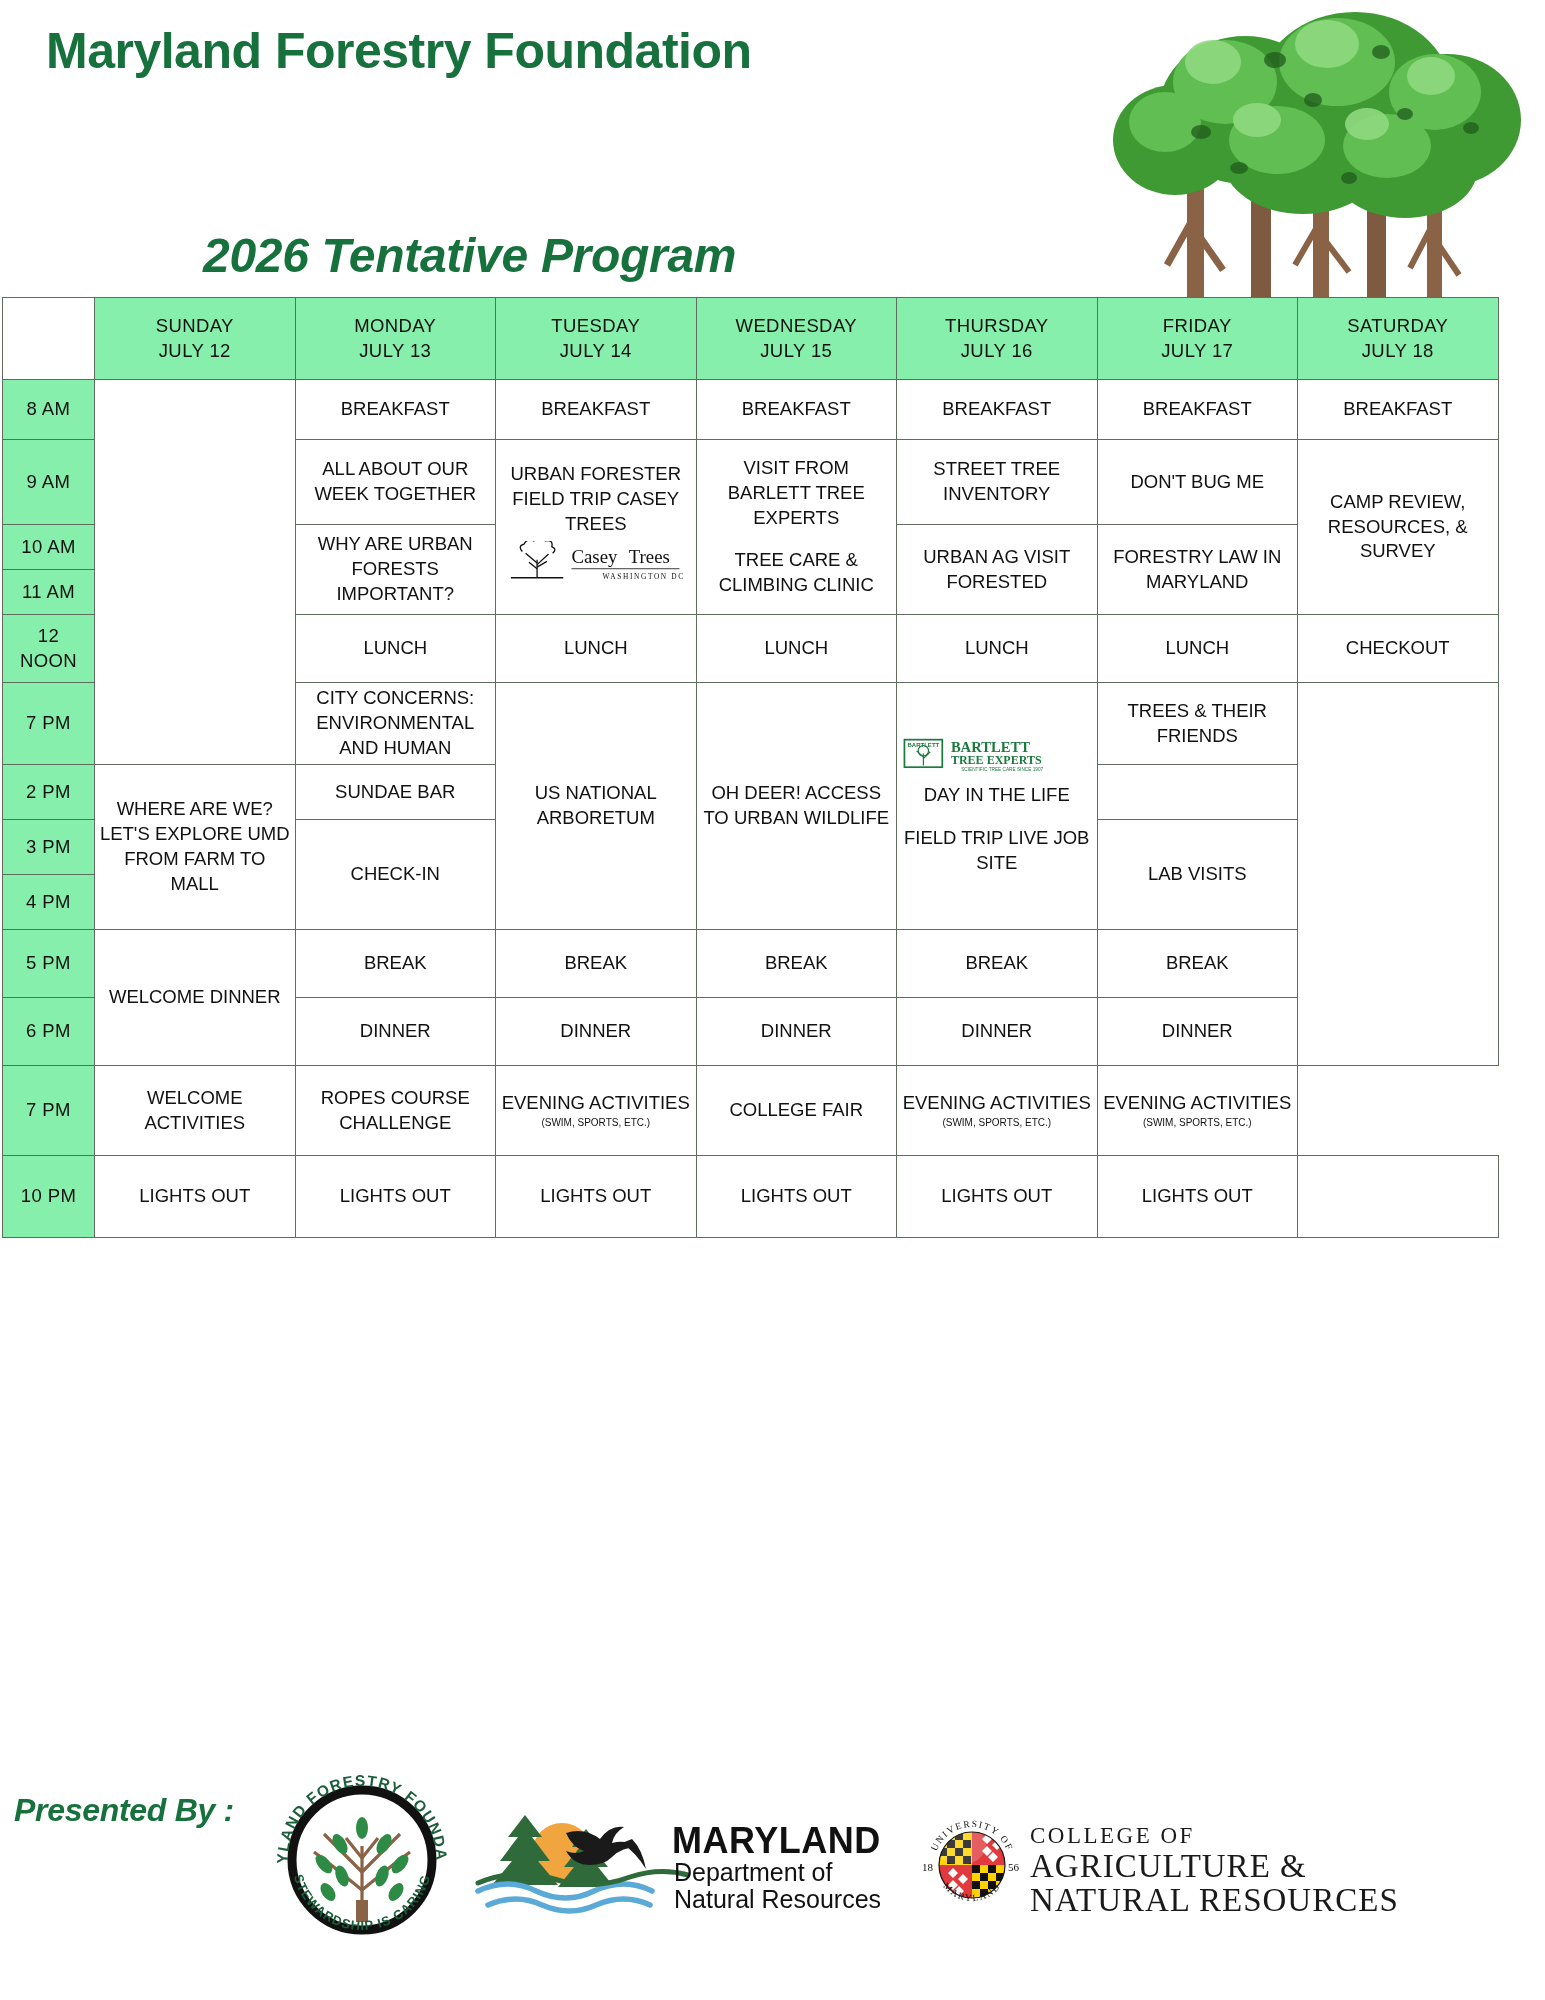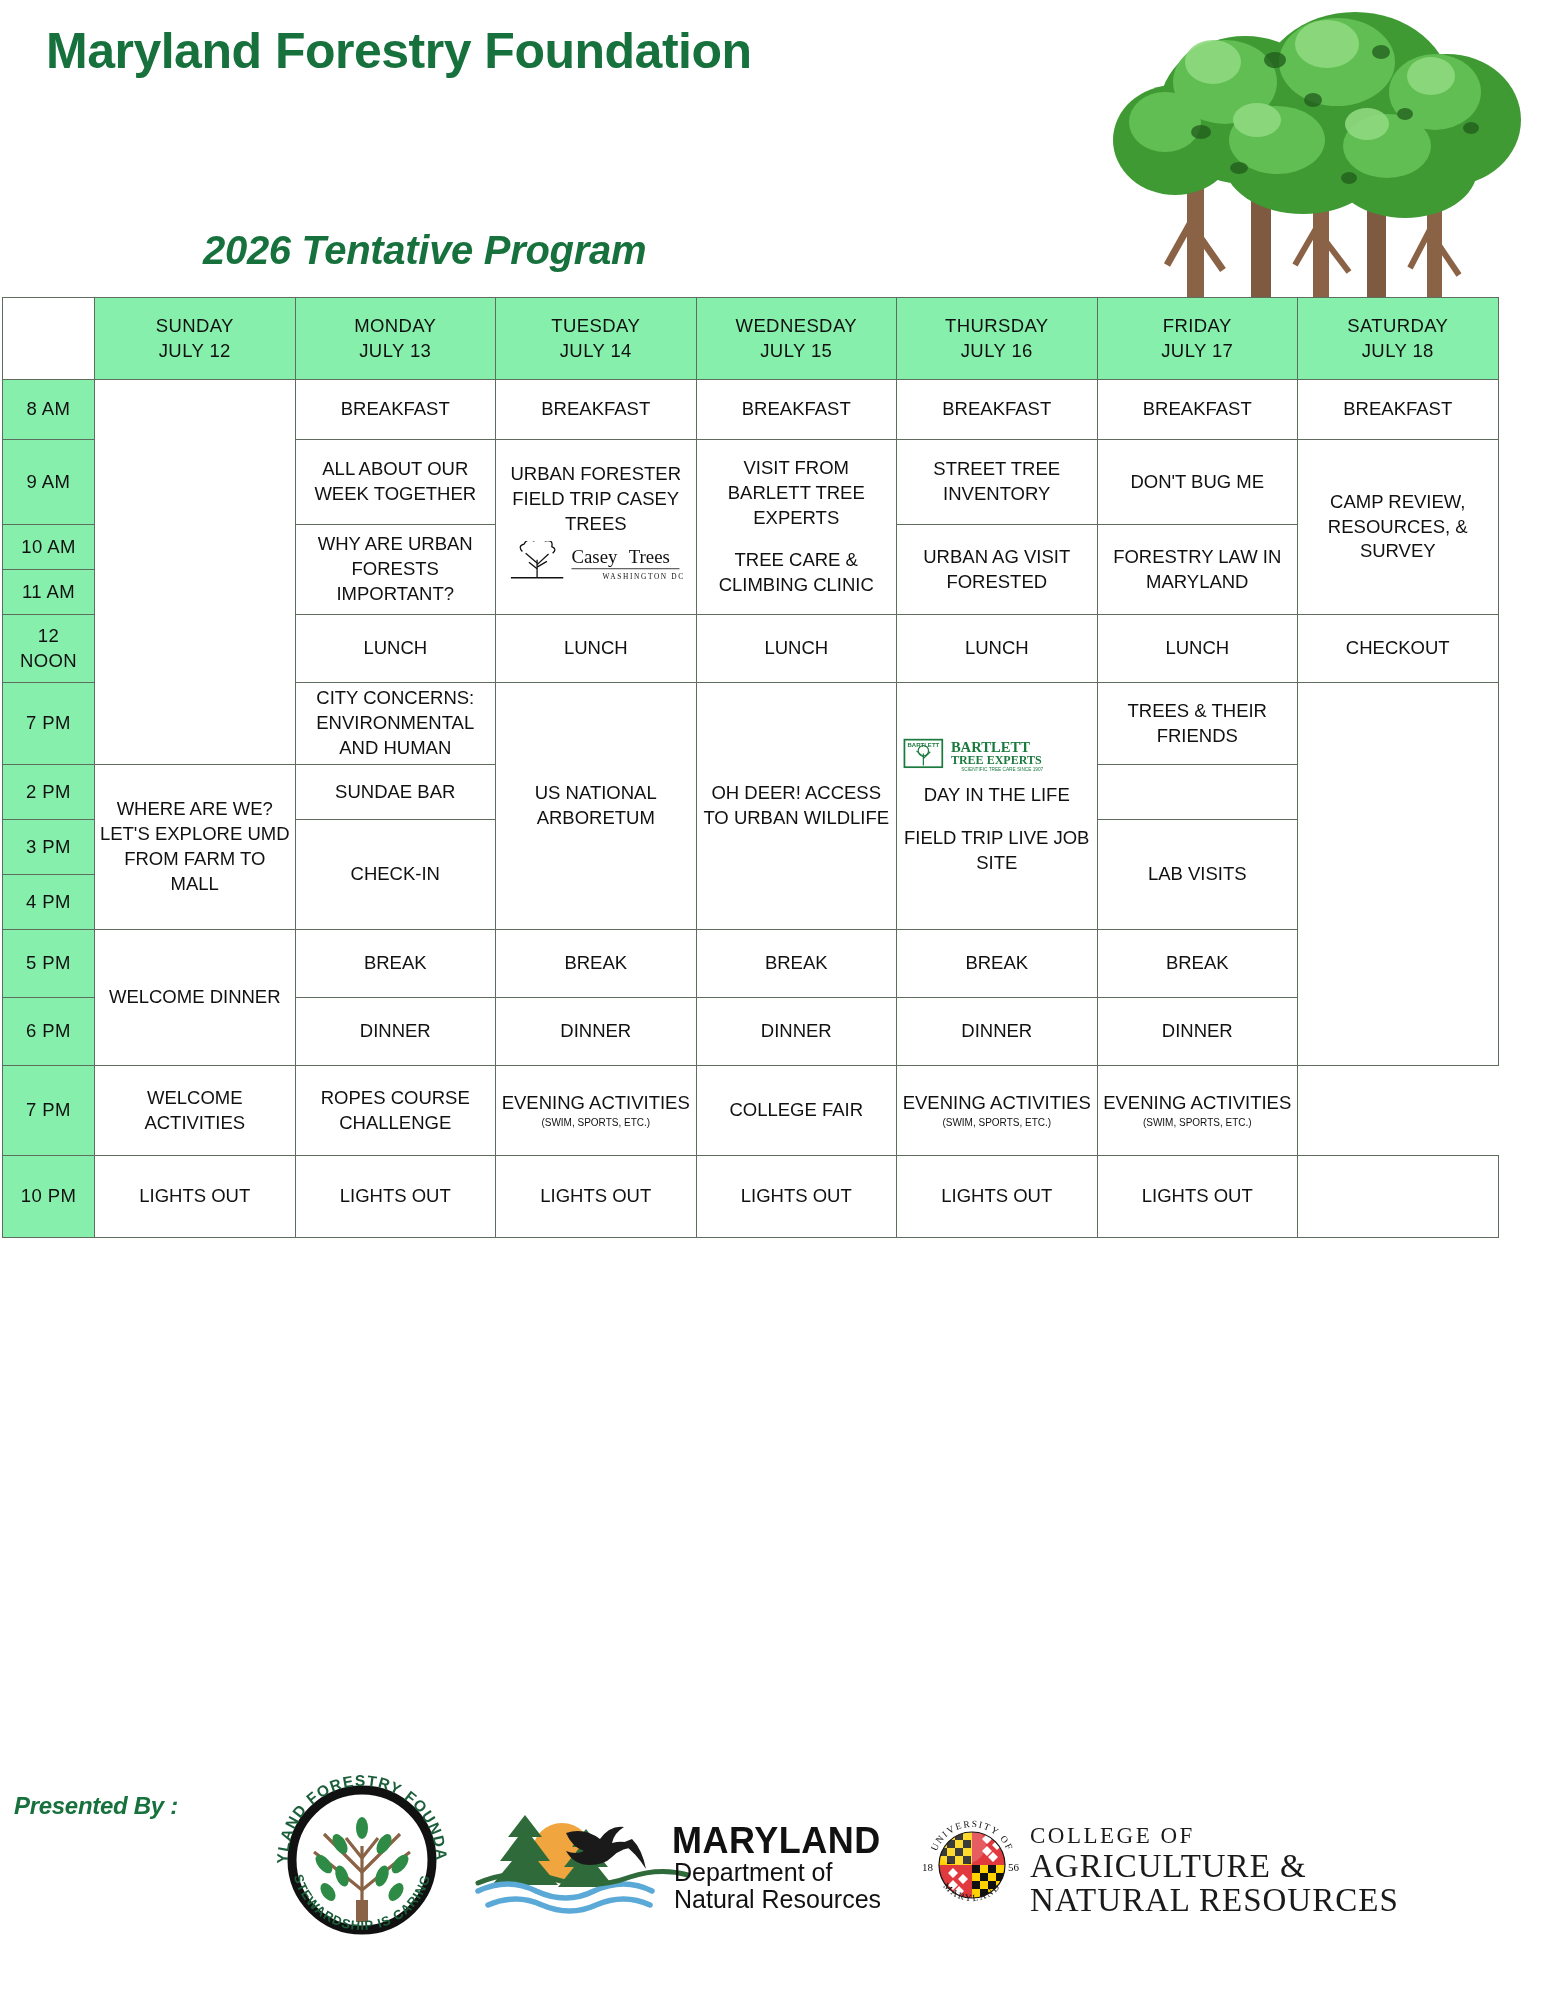--- a/index.html
+++ b/index.html
@@ -18,21 +18,21 @@
     font-size: 50px; font-weight: 700; color: #17713d;
     letter-spacing: -0.5px;
   }
   .title-sub {
     position: absolute; left: 112px; top: 140px;
     font-size: 40px; font-weight: 700; color: #17713d;
     letter-spacing: -0.3px;
   }
   .title-prog {
     position: absolute; left: 203px; top: 228px;
-    font-size: 40px; font-weight: 700; font-style: italic; color: #17713d;
+    font-size: 48px; font-weight: 700; font-style: italic; color: #17713d;
     letter-spacing: -0.3px;
   }
   .tree-art { position: absolute; right: 20px; top: 0; width: 420px; height: 300px; }
 
   
   table.sched {
     position: absolute; left: 2px; top: 297px;
     width: 1496px;
     border-collapse: collapse;
     table-layout: fixed;
@@ -58,21 +58,21 @@
   .small { font-size: 10px; }
   .logo-cell { padding: 2px; }
 
   col.c-time  { width: 92px; }
   col.c-day   { width: 200.5px; }
 
   
   .footer { position: absolute; left: 0; top: 1735px; width: 1545px; height: 265px; }
   .presented {
     position: absolute; left: 14px; top: 57px;
-    font-size: 24px; font-weight: 700; font-style: italic; color: #17713d;
+    font-size: 32px; font-weight: 700; font-style: italic; color: #17713d;
     letter-spacing: -0.3px;
   }
   .mff-seal  { position: absolute; left: 262px; top: 25px;  width: 200px; height: 200px; }
   .dnr-logo  { position: absolute; left: 470px; top: 78px;  width: 430px; height: 105px; }
   .umd-logo  { position: absolute; left: 920px; top: 80px;  width: 600px; height: 100px; }
 </style>
 </head>
 <body>
 
 <div class="page">

